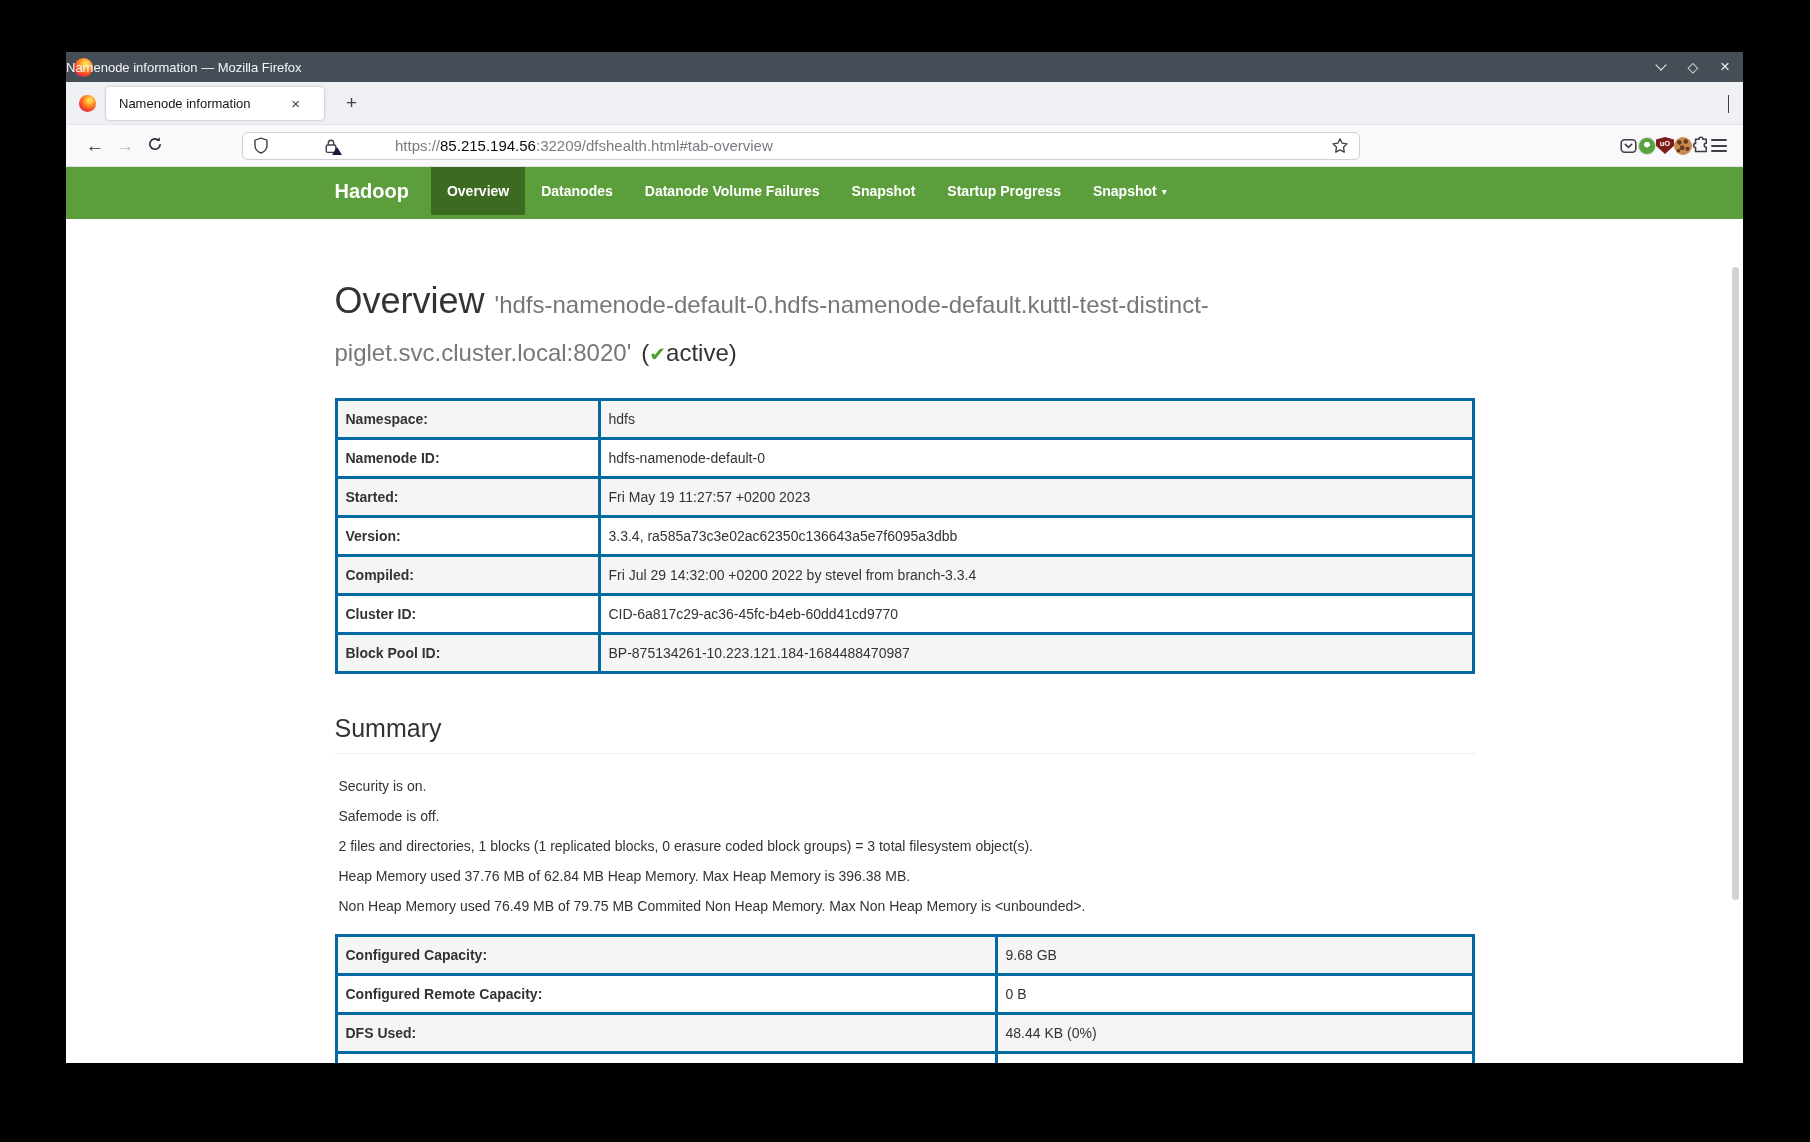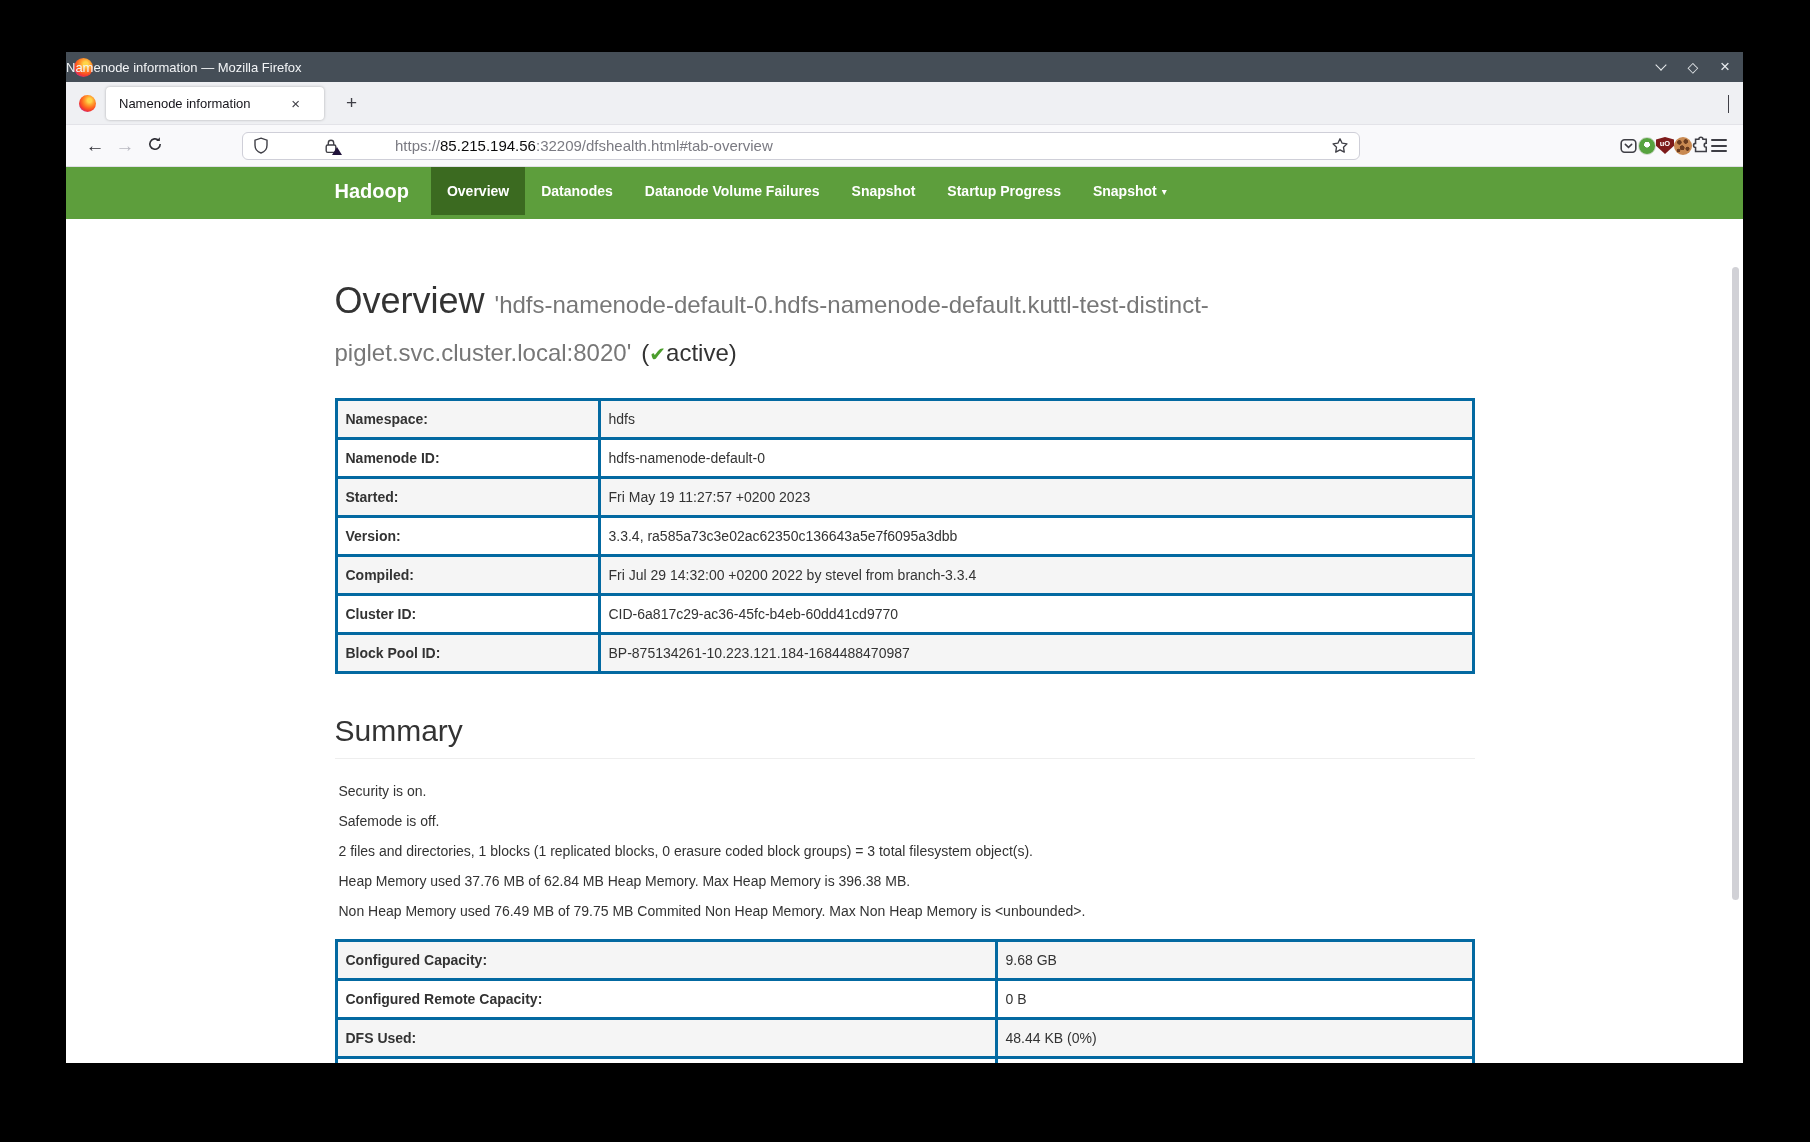--- a/index.html
+++ b/index.html
@@ -70,21 +70,21 @@
   h1.pagetitle { font-size:36px; font-weight:500; color:#333; margin:58px 0 26px; line-height:1.32; }
   h1.pagetitle .detail { font-size:24px; color:#777; font-weight:400; }
   h1.pagetitle .state { font-size:24px; color:#333; font-weight:400; }
   .check { color:#4c9e2d; font-size:20px; }
   table.info { width:100%; border-collapse:collapse; font-size:14px; }
   table.info td { border:3px solid #0369a1; padding:8px; line-height:20px; }
   table.info tr:nth-child(odd) { background:#f5f5f5; }
   table.info td.lbl { font-weight:bold; }
   .t1 td.lbl { width:263px; }
   .t2 td.lbl { width:660px; }
-  h2.sumtitle { font-size:30px; font-weight:500; color:#333; margin:40px 0 4px; }
+  h2.sumtitle { font-size:25px; font-weight:500; color:#333; margin:40px 0 4px; }
   hr.rule { border:none; border-top:1px solid #eee; margin:10px 0 22px; }
   p.sline { font-size:14px; line-height:20px; margin:0 4px 10px; color:#333; }
   .t2 { margin-top:18px; }
 
   .scroll-thumb { position:absolute; right:4px; top:215px; width:7px; height:633px; border-radius:4px; background:#c2c2c8; opacity:.75; }
 </style>
 </head>
 <body>
 
 <div class="canvas">

